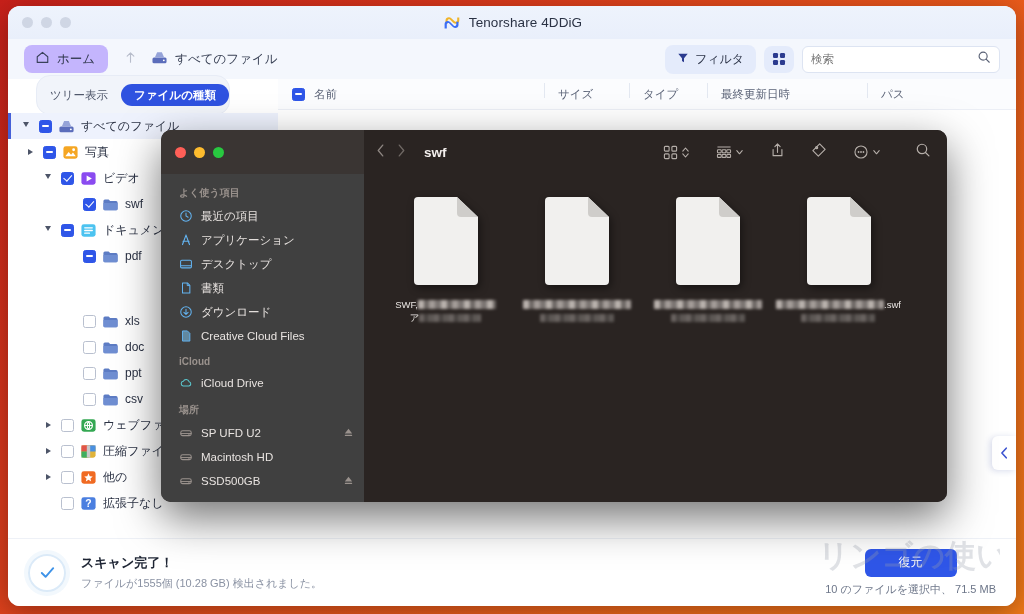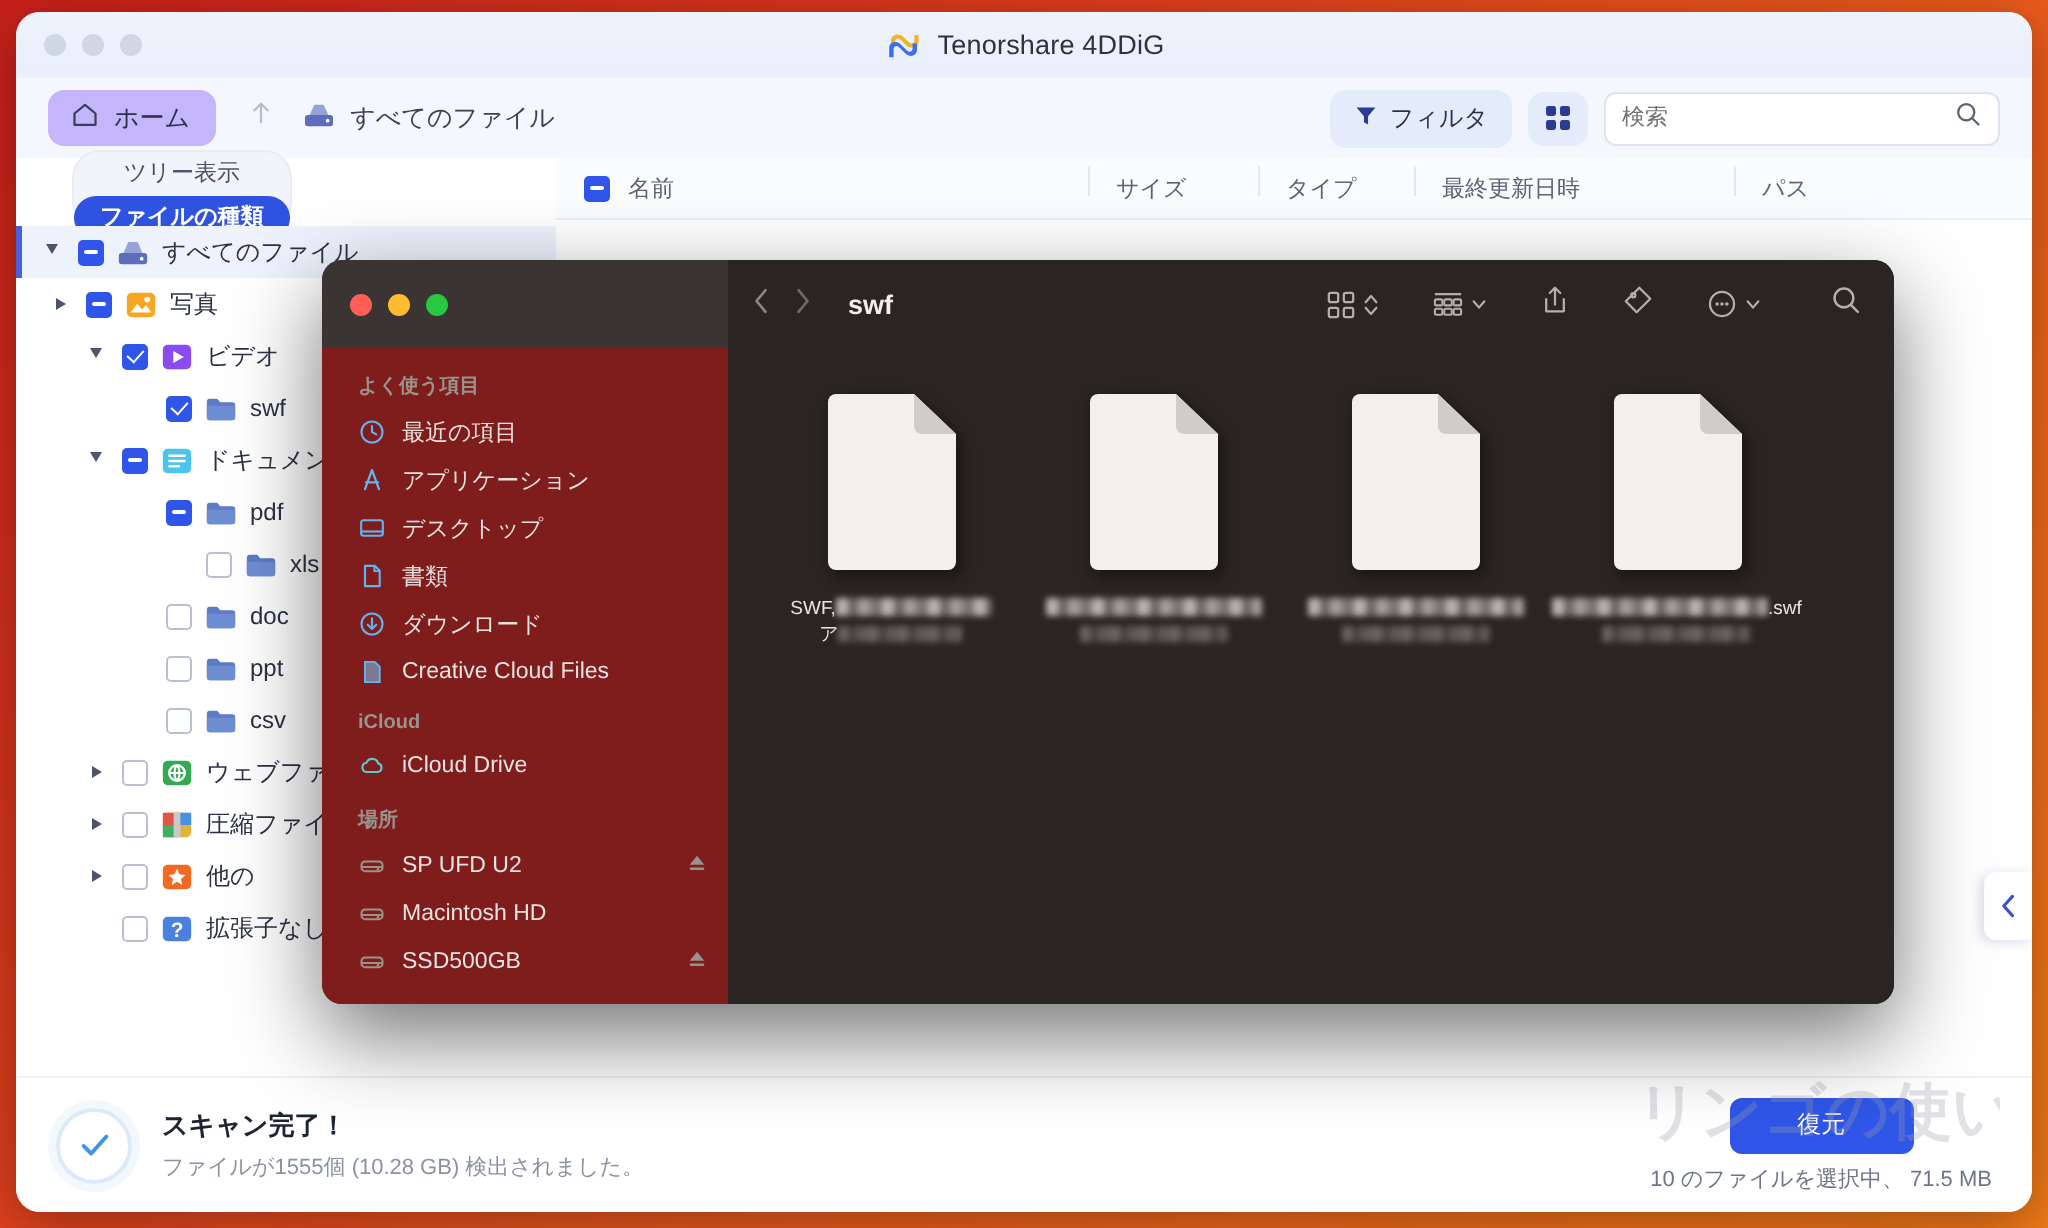--- a/index.html
+++ b/index.html
@@ -65,21 +65,20 @@
 
   
   #body-split{ flex:1; display:flex; min-height:0; background:#fff; }
 
   
   #left-panel{ width:270px; flex:0 0 270px; background:#fff; display:flex; flex-direction:column; }
   #seg-wrap{ height:31px; display:flex; align-items:center; padding-left:28px; }
   #segmented{
     display:flex; background:#f1f4fa; border-radius:14px; height:40px; align-items:center;
     border:1px solid #e7ecf6;
-    flex-direction:column;
   }
   .seg{
     font-size:11.5px; padding:0 13px; line-height:22px; height:22px;
     color:#4a5266; border-radius:14px;
   }
   .seg.active{ background:#2f52e0; color:#fff; font-weight:bold; }
 
   #tree{ flex:1; padding-top:3px; overflow:hidden; }
   .trow{ display:flex; align-items:center; height:26px; gap:6px; padding-right:6px; }
   .trow.sel{ background:#eef2fd; border-left:3px solid #4560d8; }
@@ -146,21 +145,21 @@
   .ftl{ width:11px;height:11px;border-radius:50%; }
   #finder-main-top{
     flex:1;background:#2a2422;display:flex;align-items:center;padding:0 16px 0 12px;gap:12px;
   }
   .fnav{ color:#8d8581; font-size:17px; line-height:1; }
   #finder-path{ color:#f3efed;font-size:13.5px;font-weight:bold;margin-left:6px; }
   .fbtn{ display:flex;align-items:center;gap:3px; }
 
   #finder-body{ flex:1; display:flex; min-height:0; }
   #finder-sidebar{
-    width:203px;flex:0 0 203px;background:#7f1d1d;padding-top:4px;overflow:hidden;
+    width:203px;flex:0 0 203px;background:#404040;padding-top:4px;overflow:hidden;
   }
   .fsec{ font-size:10px;color:#9a928d;padding:8px 0 4px 18px;font-weight:bold; }
   .fitem{ display:flex;align-items:center;gap:8px;height:24px;padding:0 10px 0 18px; }
   .fi-label{ font-size:11.5px;color:#e8e3e0;white-space:nowrap; }
   .eject{ margin-left:auto;color:#9a928d;font-size:10px; }
 
   #finder-content{ flex:1;background:#2a2422;padding:22px 0 0 0; position:relative; min-width:0; }
   #file-grid{ display:flex; padding:0 16px; gap:0; }
   .fcell{ width:131px; display:flex; flex-direction:column; align-items:center; }
   .fdoc{ width:70px;height:90px;position:relative;filter:drop-shadow(2px 3px 4px rgba(0,0,0,.45)); }
@@ -336,21 +335,21 @@
             <span class="tw"></span>
             <span class="cb ind"></span>
             <span class="ticon">
               <svg width="17" height="17" viewBox="0 0 18 18">
                 <path d="M1.5 5.2 A1.6 1.6 0 0 1 3.1 3.6 H7 L8.6 5.4 H14.9 A1.6 1.6 0 0 1 16.5 7 V13.4 A1.6 1.6 0 0 1 14.9 15 H3.1 A1.6 1.6 0 0 1 1.5 13.4 Z" fill="#5d7cc4"></path>
                 <path d="M1.5 7.3 H16.5 V13.4 A1.6 1.6 0 0 1 14.9 15 H3.1 A1.6 1.6 0 0 1 1.5 13.4 Z" fill="#6f8ed2"></path>
               </svg>
             </span>
             <span class="tlabel">pdf</span>
           </div>
-          <div class="trow" style="padding-left: 72px;">
+          <div class="trow" style="padding-left: 52px; margin-top: 39px;">
             <span class="tw"></span>
             <span class="cb"></span>
             <span class="ticon">
               <svg width="17" height="17" viewBox="0 0 18 18">
                 <path d="M1.5 5.2 A1.6 1.6 0 0 1 3.1 3.6 H7 L8.6 5.4 H14.9 A1.6 1.6 0 0 1 16.5 7 V13.4 A1.6 1.6 0 0 1 14.9 15 H3.1 A1.6 1.6 0 0 1 1.5 13.4 Z" fill="#5d7cc4"></path>
                 <path d="M1.5 7.3 H16.5 V13.4 A1.6 1.6 0 0 1 14.9 15 H3.1 A1.6 1.6 0 0 1 1.5 13.4 Z" fill="#6f8ed2"></path>
               </svg>
             </span>
             <span class="tlabel">xls</span>
           </div>

